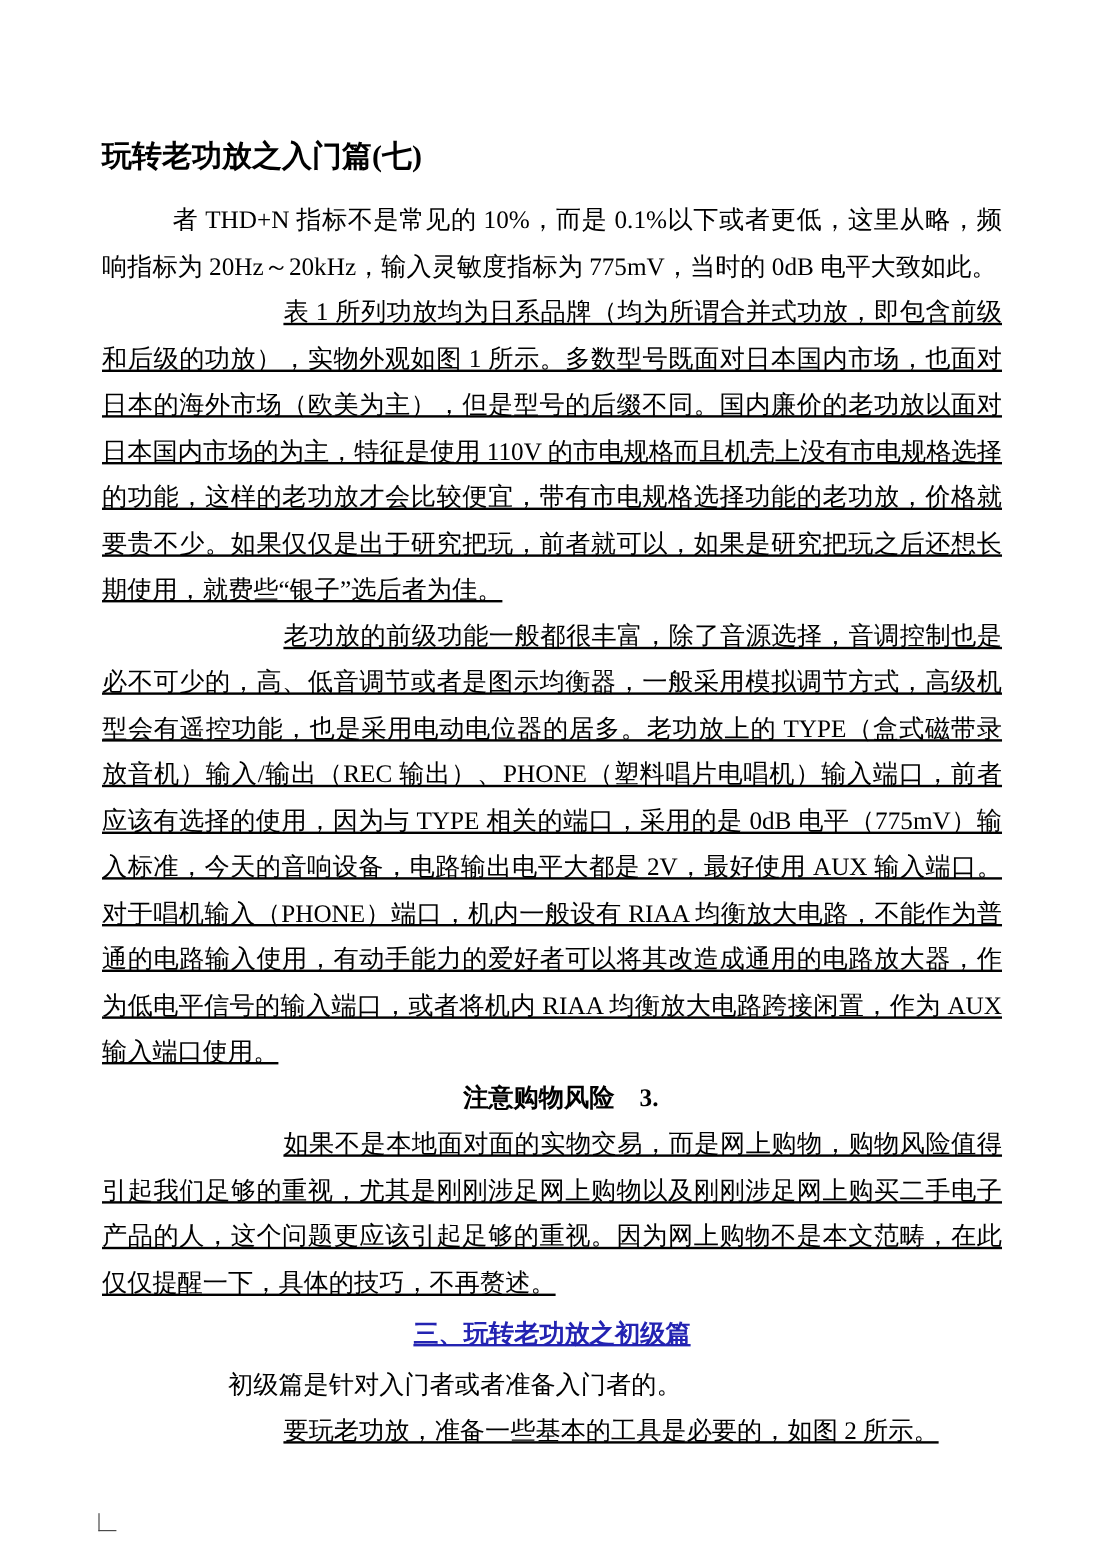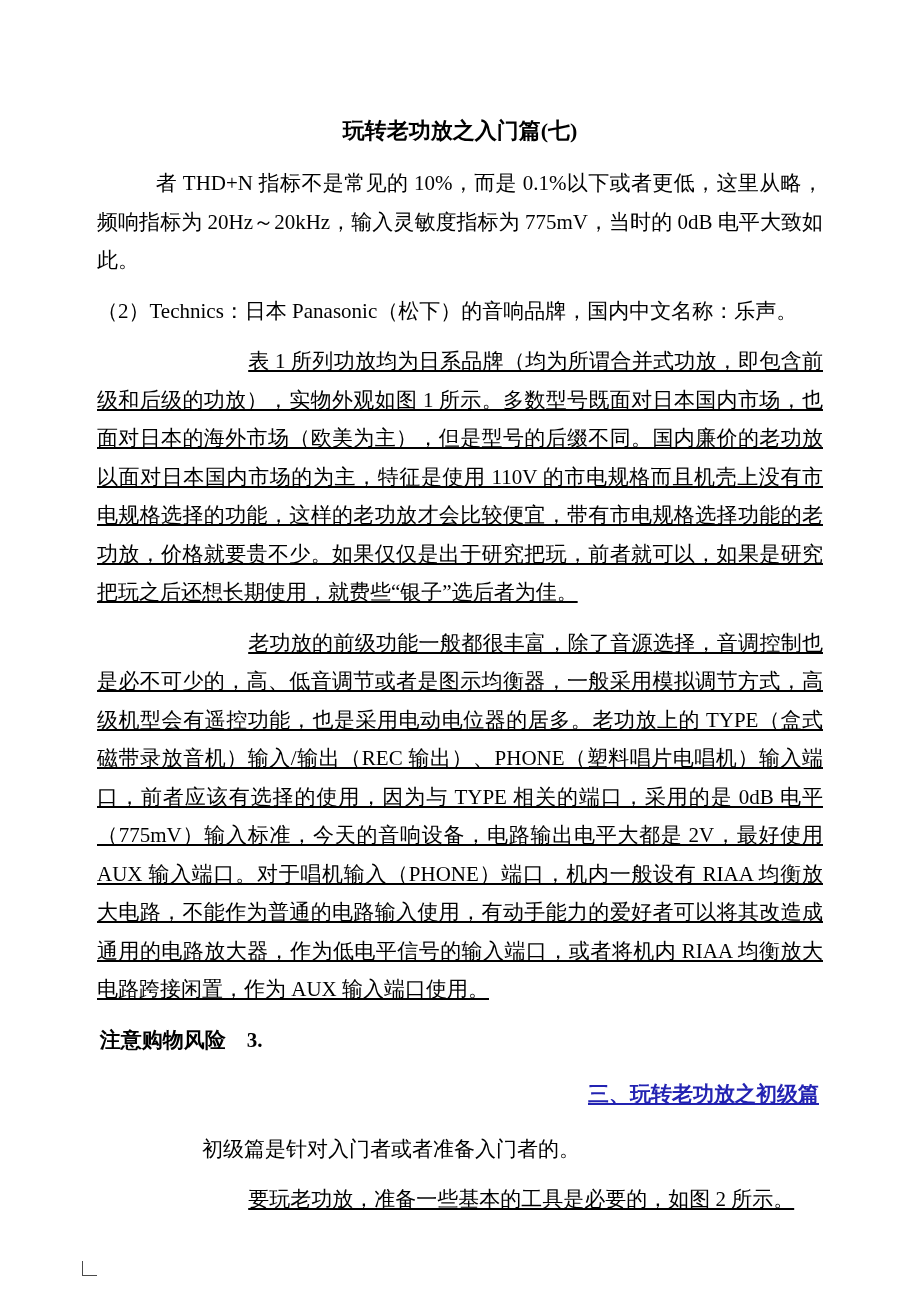--- a/index.html
+++ b/index.html
@@ -15,73 +15,72 @@
     background: #ffffff;
     padding: 112px 85px 40px 85px;
     font-family: "Liberation Serif", "DejaVu Serif", serif;
     font-size: 21px;
     line-height: 38.5px;
     color: #000000;
     overflow: hidden;
   }
   .doc-title {
     margin: 0 0 14px 0;
-    text-align: center;
-    font-size: 22px;
+    font-size: 25px;
     font-weight: bold;
     line-height: 38px;
   }
   .para {
-    margin: 12px;
+    margin: 0;
     text-align: justify;
   }
   .indent-sm { text-indent: 2.8em; }
   .indent-md { text-indent: 5em; }
   .indent-lg { text-indent: 7.2em; text-decoration: underline; }
   .indent-xs { text-indent: 0.7em; }
   .h-bold {
     margin: 0;
     font-weight: bold;
-    text-align: left;
+    text-align: center;
   }
   .h-blue {
-    margin: 16px;
+    margin: 4px;
     font-weight: bold;
     color: var(--heading-blue, #2323b2);
     text-decoration: underline;
-    text-align: right;
+    text-align: center;
   }
   .crop-mark {
     position: absolute;
     left: 82px;
     bottom: 26px;
     width: 14px;
     height: 14px;
     border-left: 1px solid #4a4a4a;
     border-bottom: 1px solid #4a4a4a;
   }
 </style>
 </head>
 <body>
 
 <div class="page">
 
   <h1 class="doc-title">玩转老功放之入门篇(七)</h1>
 
   <p class="para indent-sm">者 THD+N 指标不是常见的 10%，而是 0.1%以下或者更低，这里从略，频响指标为 20Hz～20kHz，输入灵敏度指标为 775mV，当时的 0dB 电平大致如此。</p>
 
-  <p class="para">（2）Technics：日本 Panasonic（松下）的音响品牌，国内中文名称：乐声。</p>
 
 
   <p class="para indent-lg">表 1 所列功放均为日系品牌（均为所谓合并式功放，即包含前级和后级的功放），实物外观如图 1 所示。多数型号既面对日本国内市场，也面对日本的海外市场（欧美为主），但是型号的后缀不同。国内廉价的老功放以面对日本国内市场的为主，特征是使用 110V 的市电规格而且机壳上没有市电规格选择的功能，这样的老功放才会比较便宜，带有市电规格选择功能的老功放，价格就要贵不少。如果仅仅是出于研究把玩，前者就可以，如果是研究把玩之后还想长期使用，就费些“银子”选后者为佳。</p>
 
   <p class="para indent-lg">老功放的前级功能一般都很丰富，除了音源选择，音调控制也是必不可少的，高、低音调节或者是图示均衡器，一般采用模拟调节方式，高级机型会有遥控功能，也是采用电动电位器的居多。老功放上的 TYPE（盒式磁带录放音机）输入/输出（REC 输出）、PHONE（塑料唱片电唱机）输入端口，前者应该有选择的使用，因为与 TYPE 相关的端口，采用的是 0dB 电平（775mV）输入标准，今天的音响设备，电路输出电平大都是 2V，最好使用 AUX 输入端口。对于唱机输入（PHONE）端口，机内一般设有 RIAA 均衡放大电路，不能作为普通的电路输入使用，有动手能力的爱好者可以将其改造成通用的电路放大器，作为低电平信号的输入端口，或者将机内 RIAA 均衡放大电路跨接闲置，作为 AUX 输入端口使用。</p>
 
   <p class="para h-bold indent-xs">注意购物风险　3.</p>
 
+  <p class="para indent-lg">如果不是本地面对面的实物交易，而是网上购物，购物风险值得引起我们足够的重视，尤其是刚刚涉足网上购物以及刚刚涉足网上购买二手电子产品的人，这个问题更应该引起足够的重视。因为网上购物不是本文范畴，在此仅仅提醒一下，具体的技巧，不再赘述。</p>
 
   <p class="para h-blue">三、玩转老功放之初级篇</p>
 
   <p class="para indent-md">初级篇是针对入门者或者准备入门者的。</p>
 
 
   <p class="para indent-lg">要玩老功放，准备一些基本的工具是必要的，如图 2 所示。</p>
 
   <div class="crop-mark"></div>
 

